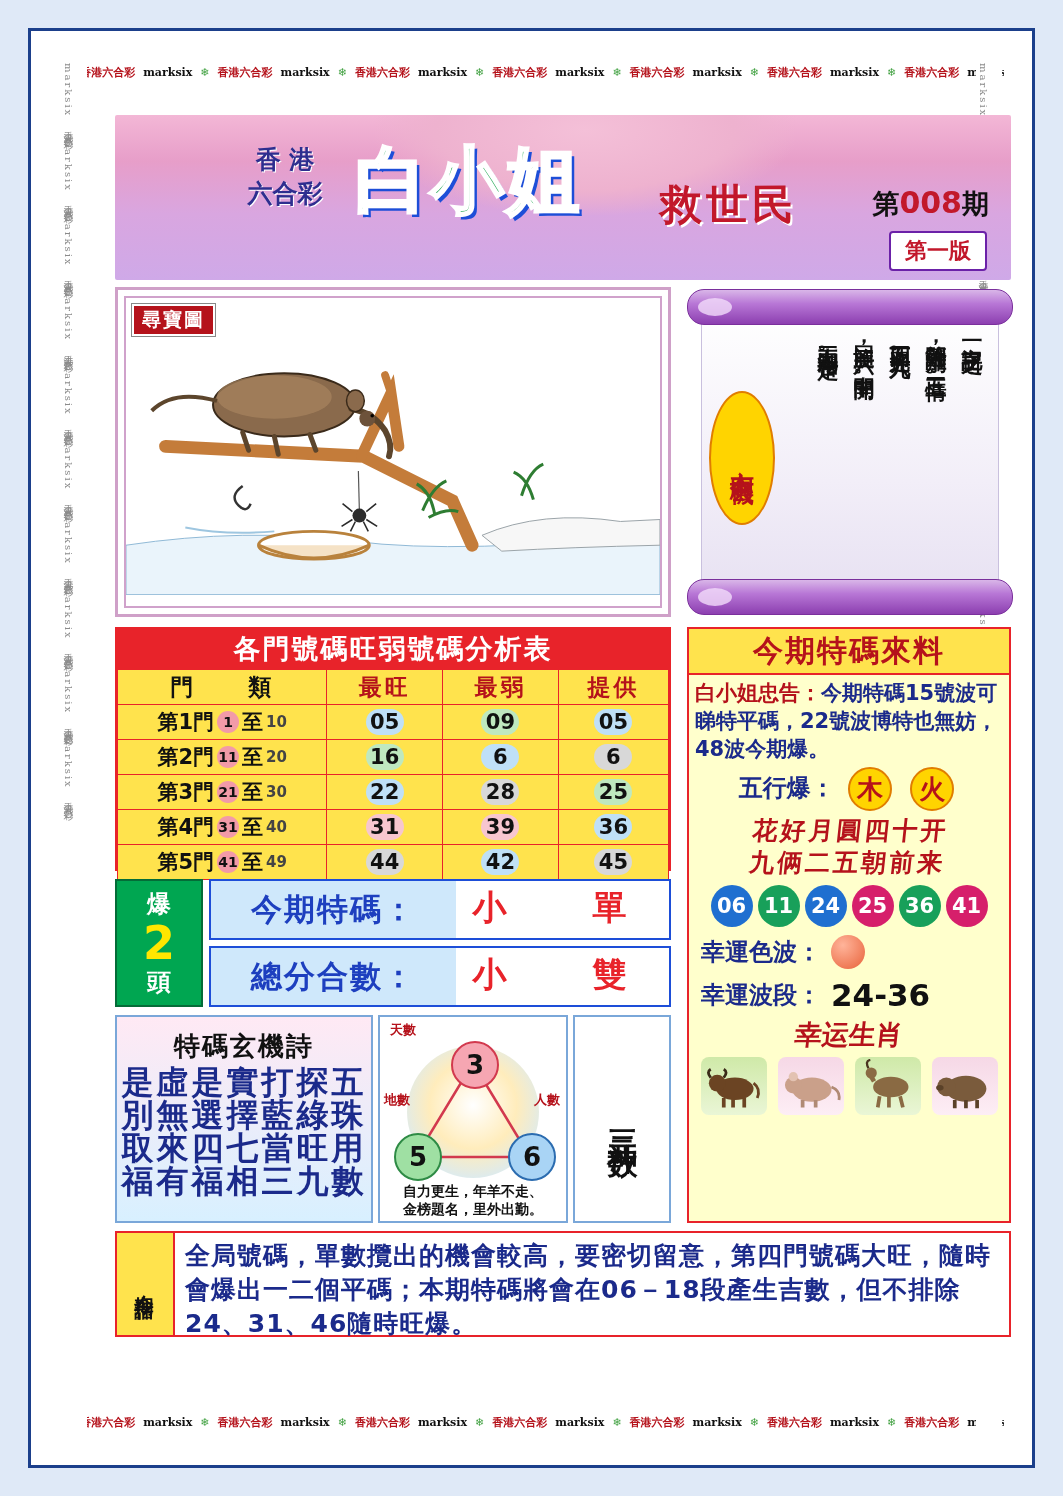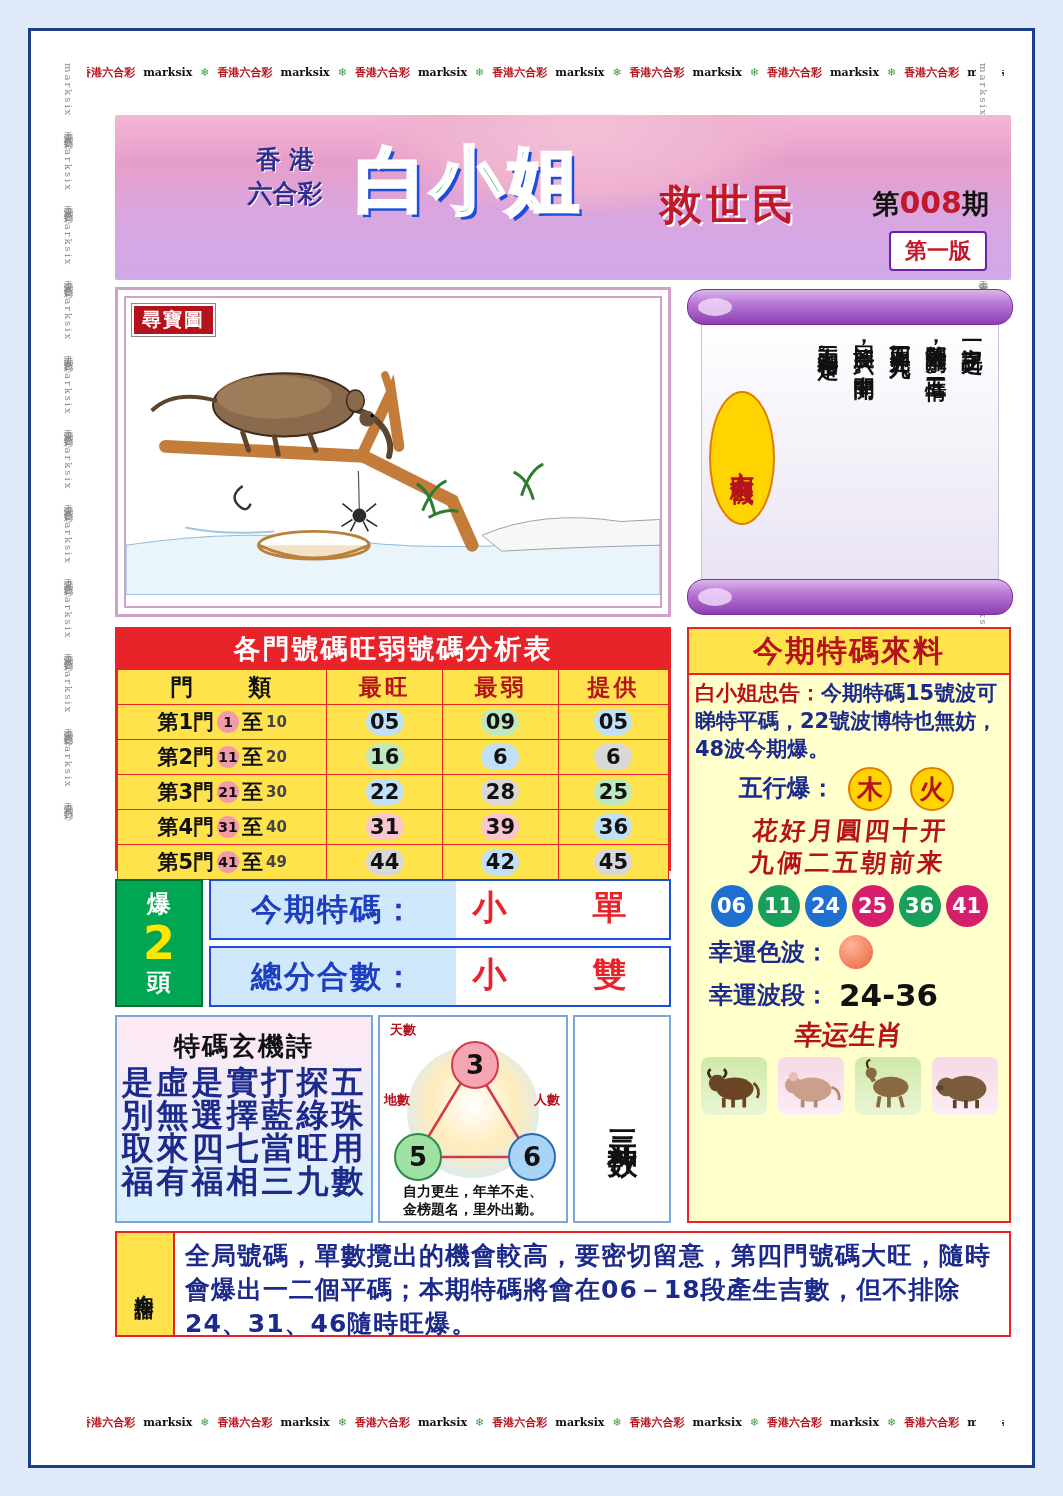--- a/index.html
+++ b/index.html
@@ -270,21 +270,21 @@
   }
   .numball{
     width:42px;height:42px;border-radius:50%;
     display:flex;align-items:center;justify-content:center;
     font-size:21px;font-weight:bold;color:#fff;
   }
   .nb-blue{background:#1f6fd0;}
   .nb-green{background:#18a05a;}
   .nb-red{background:#d61f6b;}
   .luck-row{
-    margin-top:8px;padding-left:20px;font-size:24px;font-weight:bold;color:#1b2a8b;
+    margin-top:8px;padding-left:12px;font-size:24px;font-weight:bold;color:#1b2a8b;
     display:flex;align-items:center;gap:10px;
   }
   .luck-ball{
     width:34px;height:34px;border-radius:50%;
     background:radial-gradient(circle at 35% 30%,#ffb49a,#e8623a);
   }
   .luck-range{font-size:31px;color:#111;}
   .luck-zodiac{
     text-align:center;font-size:27px;font-weight:bold;color:#b5121b;margin-top:4px;
     font-family:"DejaVu Serif","Liberation Serif",serif;transform:skewX(-6deg);

